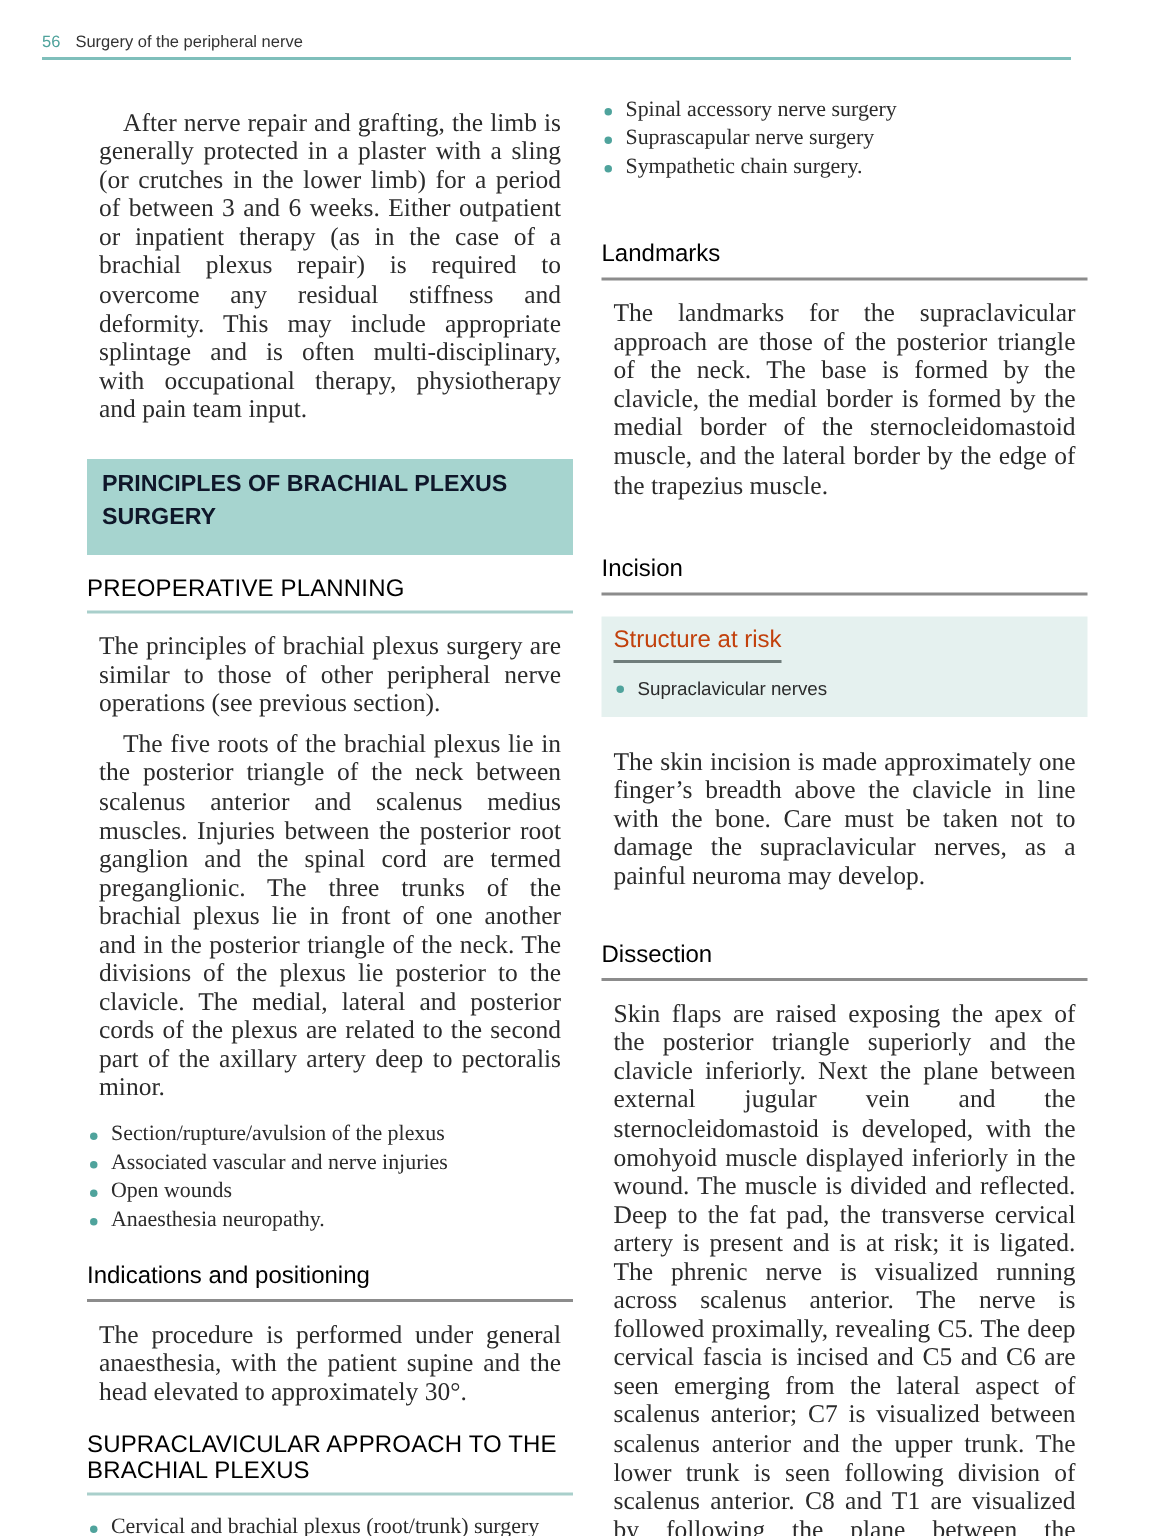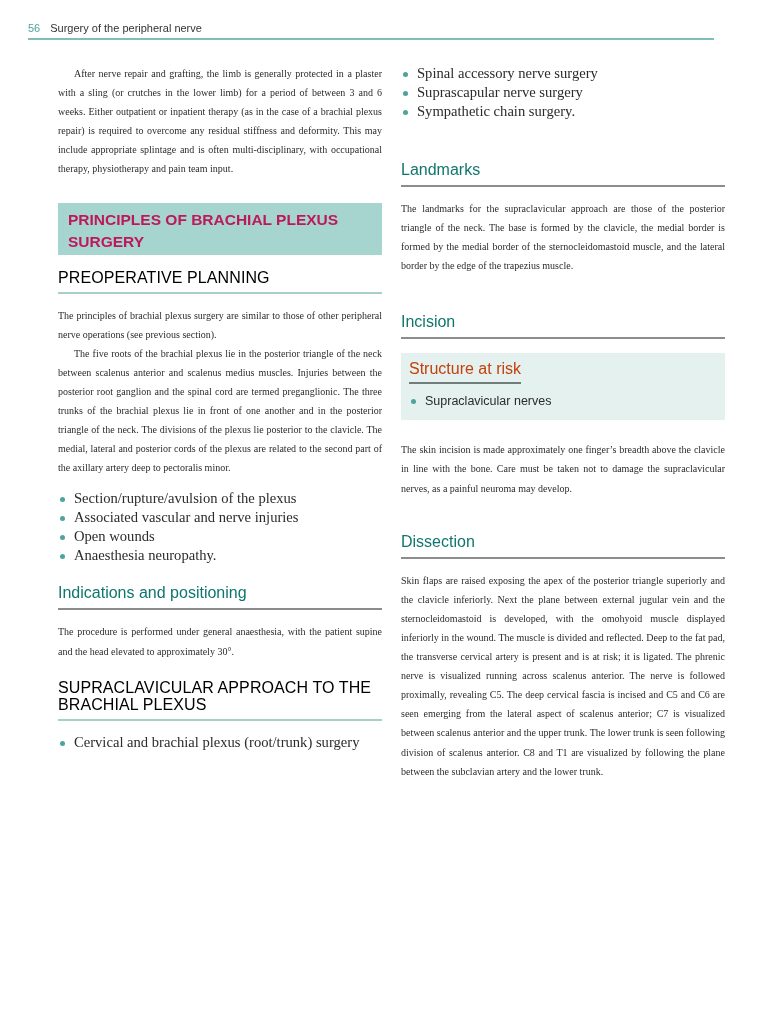--- a/index.html
+++ b/index.html
@@ -12,37 +12,37 @@
       position: absolute; left: 28px; top: 20px; width: 686px; height: 18px;
       border-bottom: 2px solid #7fbfbb;
       font-family: "Liberation Sans", "DejaVu Sans", sans-serif;
       font-size: 11px; line-height: 16px; color: #333;
     }
     .running-head .pgnum { color: #4fa39c; margin-right: 10px; }
     .col { position: absolute; top: 64px; width: 324px; }
     .col.left { left: 58px; }
     .col.right { left: 401px; }
     p.body {
-      margin: 0; font-size: 10px; line-height: 19.1px; text-align: justify;
+      margin: 8px; font-size: 17px; line-height: 19.1px; text-align: justify;
       hyphens: none;
     }
     p.indent { text-indent: 16px; }
     .box-head {
-      background: #a6d4cf; padding: 6px 10px 2px 10px; margin-top: 24px;
+      background: #a6d4cf; padding: 6px 10px 14px 10px; margin-top: 24px;
       font-family: "Liberation Sans", "DejaVu Sans", sans-serif;
-      font-weight: bold; font-size: 15.5px; line-height: 22px; color: #be185d;
+      font-weight: bold; font-size: 15.5px; line-height: 22px; color: #0f172a;
     }
     .caps-head {
       font-family: "Liberation Sans", "DejaVu Sans", sans-serif;
       font-size: 16px; line-height: 17px; color: #000000; letter-spacing: 0.1px;
       border-bottom: 2px solid #a9cfcb; padding-bottom: 6px;
     }
     .teal-head {
       font-family: "Liberation Sans", "DejaVu Sans", sans-serif;
-      font-size: 16px; line-height: 20px; color: #0f766e;
+      font-size: 16px; line-height: 20px; color: #000000;
       border-bottom: 2px solid #8c8c8c; padding-bottom: 5px;
     }
     ul.bullets { list-style: none; margin: 0; padding: 0; }
     ul.bullets li {
       position: relative; padding-left: 16px;
       font-size: 14.6px; line-height: 19px; text-align: justify;
     }
     ul.bullets li .dot {
       position: absolute; left: 2px; top: 8px; width: 5px; height: 5px;
       border-radius: 50%; background: #4fa39c;

